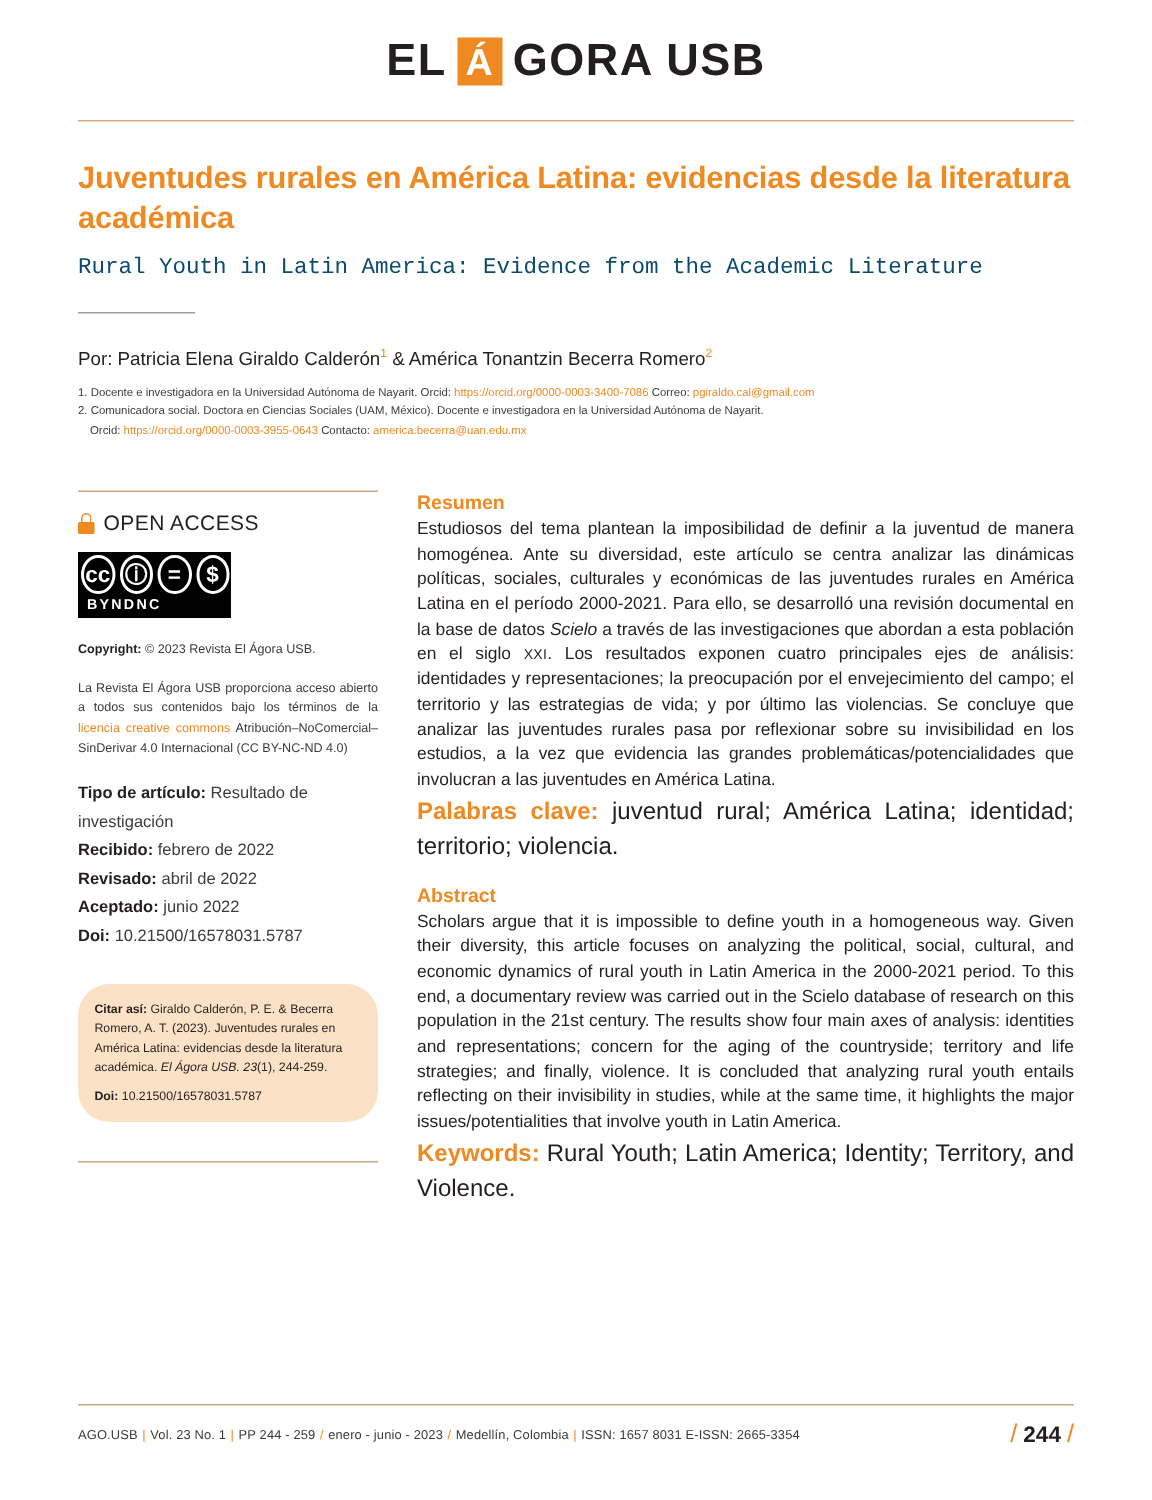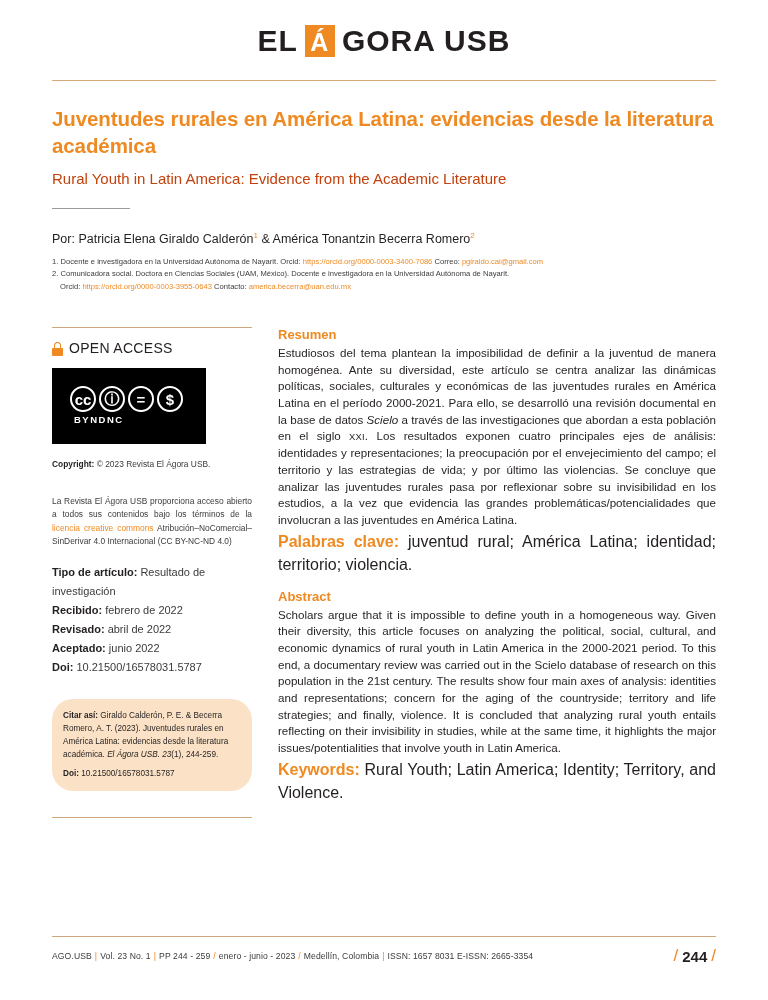--- a/index.html
+++ b/index.html
@@ -70,23 +70,24 @@
   .article-title {
     color: #ef8a22;
     font-size: 20.5px;
     font-weight: bold;
     line-height: 1.33;
     margin: 0;
     letter-spacing: -0.1px;
   }
   .article-subtitle {
     margin-top: 9px;
-    color: #c2410c;
+    color: #0c4a6e;
     font-size: 15px;
     line-height: 1.3;
+    font-family: Liberation Mono, monospace;
   }
   .short-rule {
     margin-top: 20px;
     width: 78px;
     border-top: 1px solid #9b9b9b;
     height: 0;
   }
 
   
   .authors {
@@ -162,23 +163,23 @@
     width: 7px;
     height: 7px;
     border: 1.6px solid #ef8a22;
     border-bottom: none;
     border-radius: 4px 4px 0 0;
     box-sizing: border-box;
   }
 
   .cc-badge {
     margin-top: 12px;
-    width: 122px;
+    width: 102px;
     background: #000;
-    padding: 16px;
+    padding: 0;
     display: block;
   }
   .cc-row-top {
     display: flex;
     height: 30px;
   }
   .cc-circle {
     width: 26px;
     height: 26px;
     border-radius: 50%;
@@ -360,21 +361,21 @@
         </div>
         <div class="cc-row-bottom">
           <span>BY</span>
           <span>ND</span>
           <span>NC</span>
         </div>
       </div>
 
       <div class="copy-block">
         <b>Copyright:</b><span> © 2023 Revista El Ágora USB.</span>
-        <div style="margin-top:23px;">
+        <div style="margin-top:12px;">
           <span>La Revista El Ágora USB proporciona acceso abierto a todos sus contenidos bajo los términos de la </span><span class="lnk">licencia creative commons</span><span> Atribución–NoComercial–SinDerivar 4.0 Internacional (CC BY-NC-ND 4.0)</span>
         </div>
       </div>
 
       <div class="meta-block">
         <div><b>Tipo de artículo:</b><span> Resultado de investigación</span></div>
         <div><b>Recibido:</b><span> febrero de 2022</span></div>
         <div><b>Revisado:</b><span> abril de 2022</span></div>
         <div><b>Aceptado:</b><span> junio 2022</span></div>
         <div><b>Doi:</b><span> 10.21500/16578031.5787</span></div>

